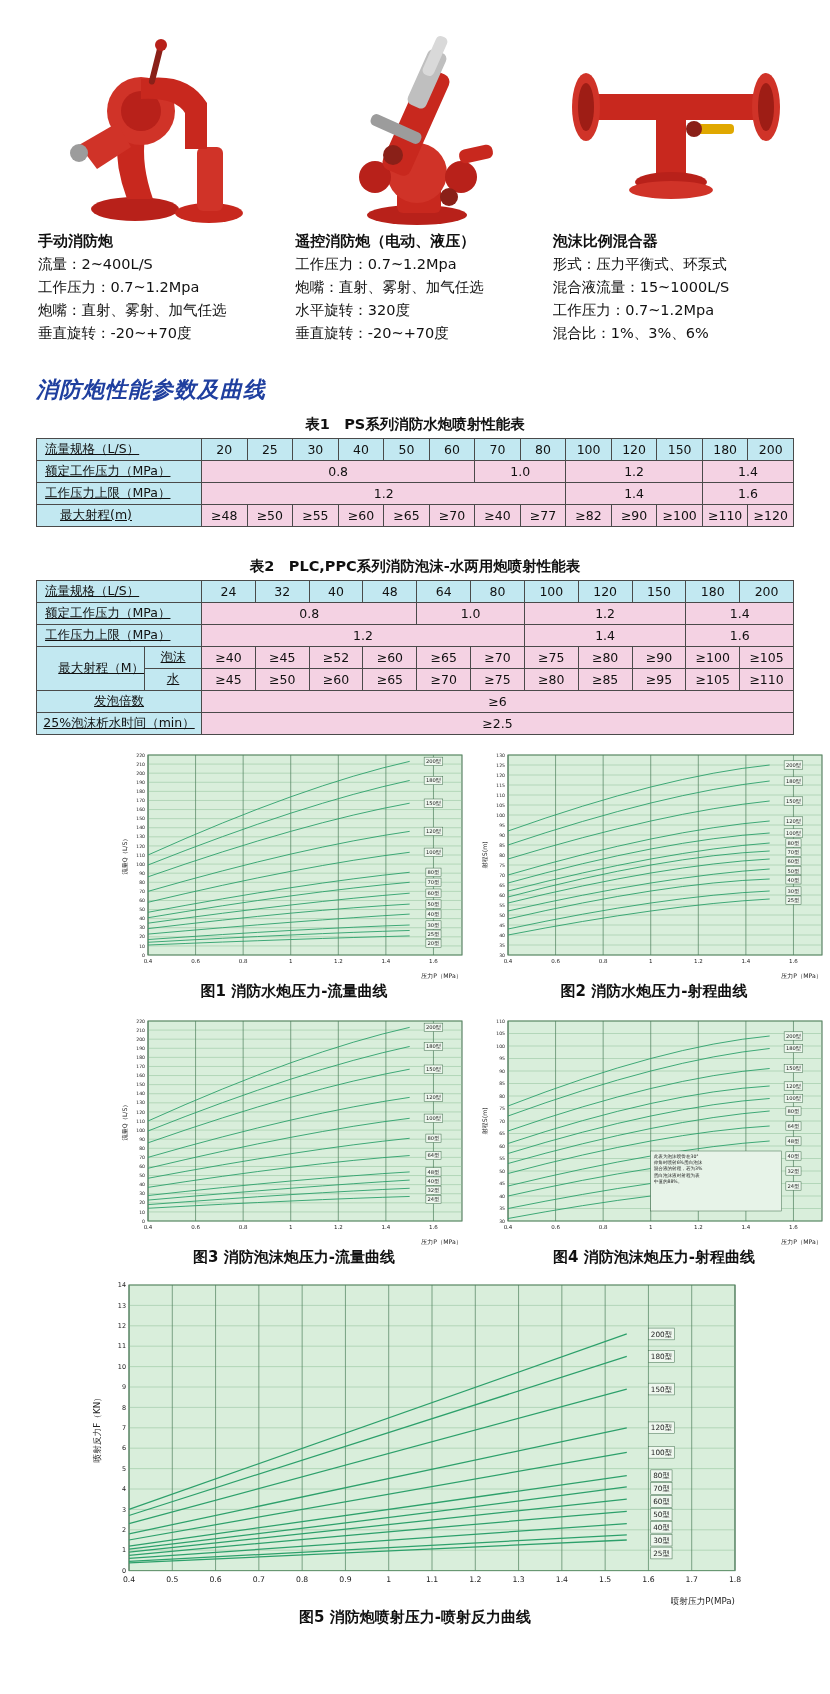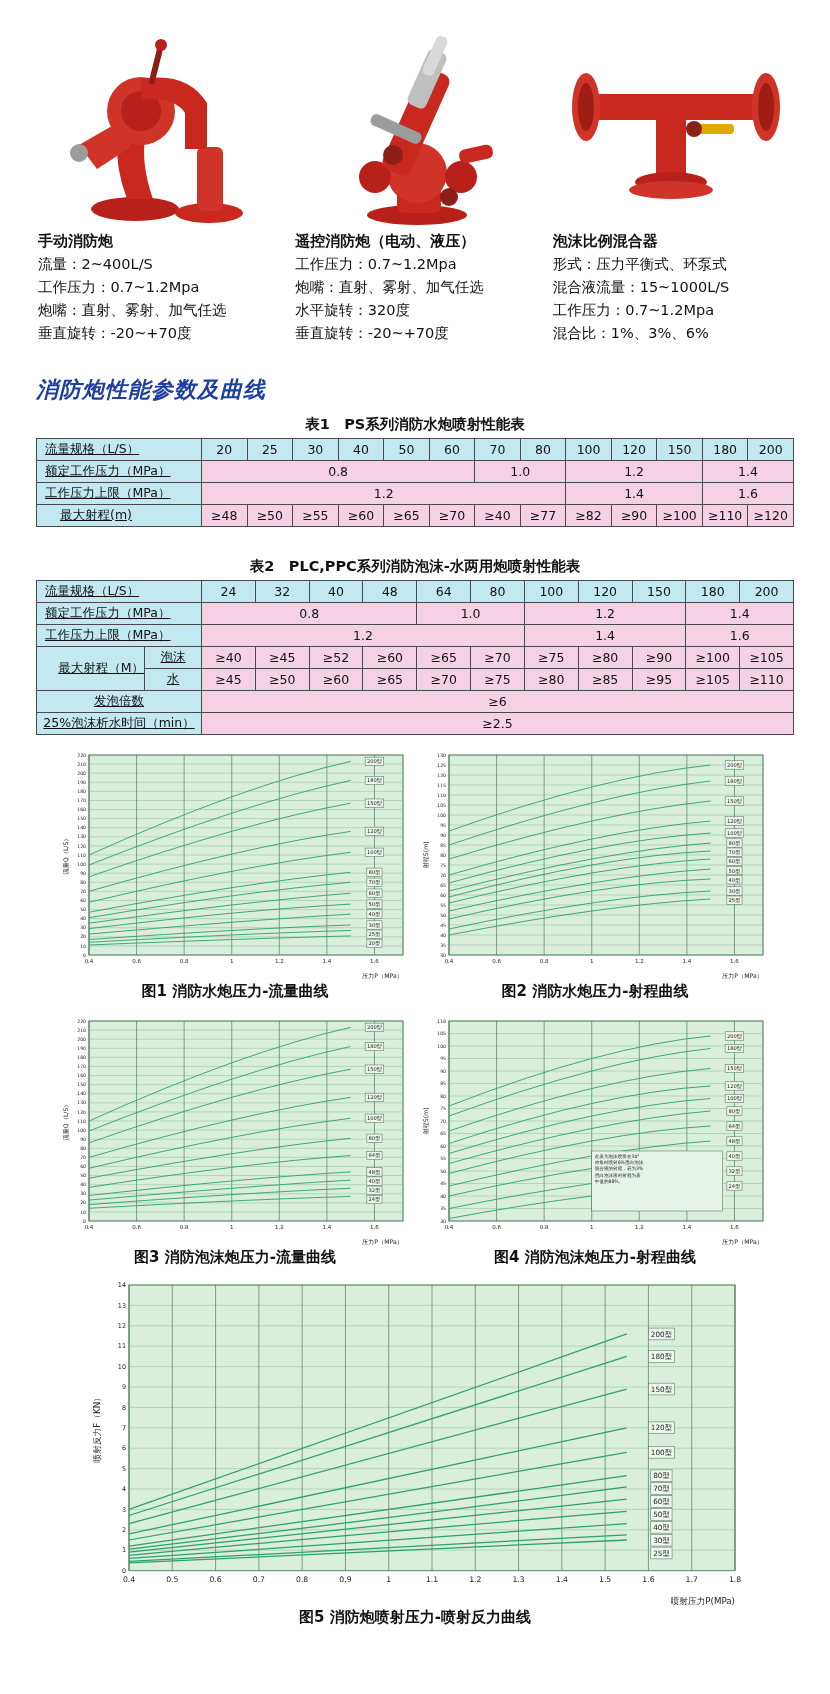--- a/index.html
+++ b/index.html
@@ -17,21 +17,21 @@
   
   .tbl-title{text-align:center;font-size:14.5px;font-weight:bold;margin:10px 0 4px 0;}
   table.perf{border-collapse:collapse;table-layout:fixed;width:757px;margin:0 auto;
              font-size:12.5px;}
   table.perf td{border:1px solid #4a4a4a;text-align:center;height:21px;padding:0;
                 overflow:hidden;white-space:nowrap;}
   td.lbl{background:#c2e8f1;font-size:12.5px;text-decoration:underline;}
   td.flowv{background:#c2e8f1;}
   td.datav{background:#f4d2e3;}
   
-  .charts-grid{display:flex;flex-wrap:wrap;justify-content:center;column-gap:42px;row-gap:2px;margin-top:12px;gap:8px;}
+  .charts-grid{display:flex;flex-wrap:wrap;justify-content:flex-end;column-gap:42px;row-gap:2px;margin-top:12px;gap:8px;}
   .fig{display:flex;flex-direction:column;align-items:center;}
   .fig-caption{font-size:15px;font-weight:bold;margin:1px 0 4px 0;}
   .fig5-wrap{display:flex;flex-direction:column;align-items:center;margin-top:6px;}
   svg{display:block;}
 </style>
 </head>
 <body>
 
 <div class="page">
 

